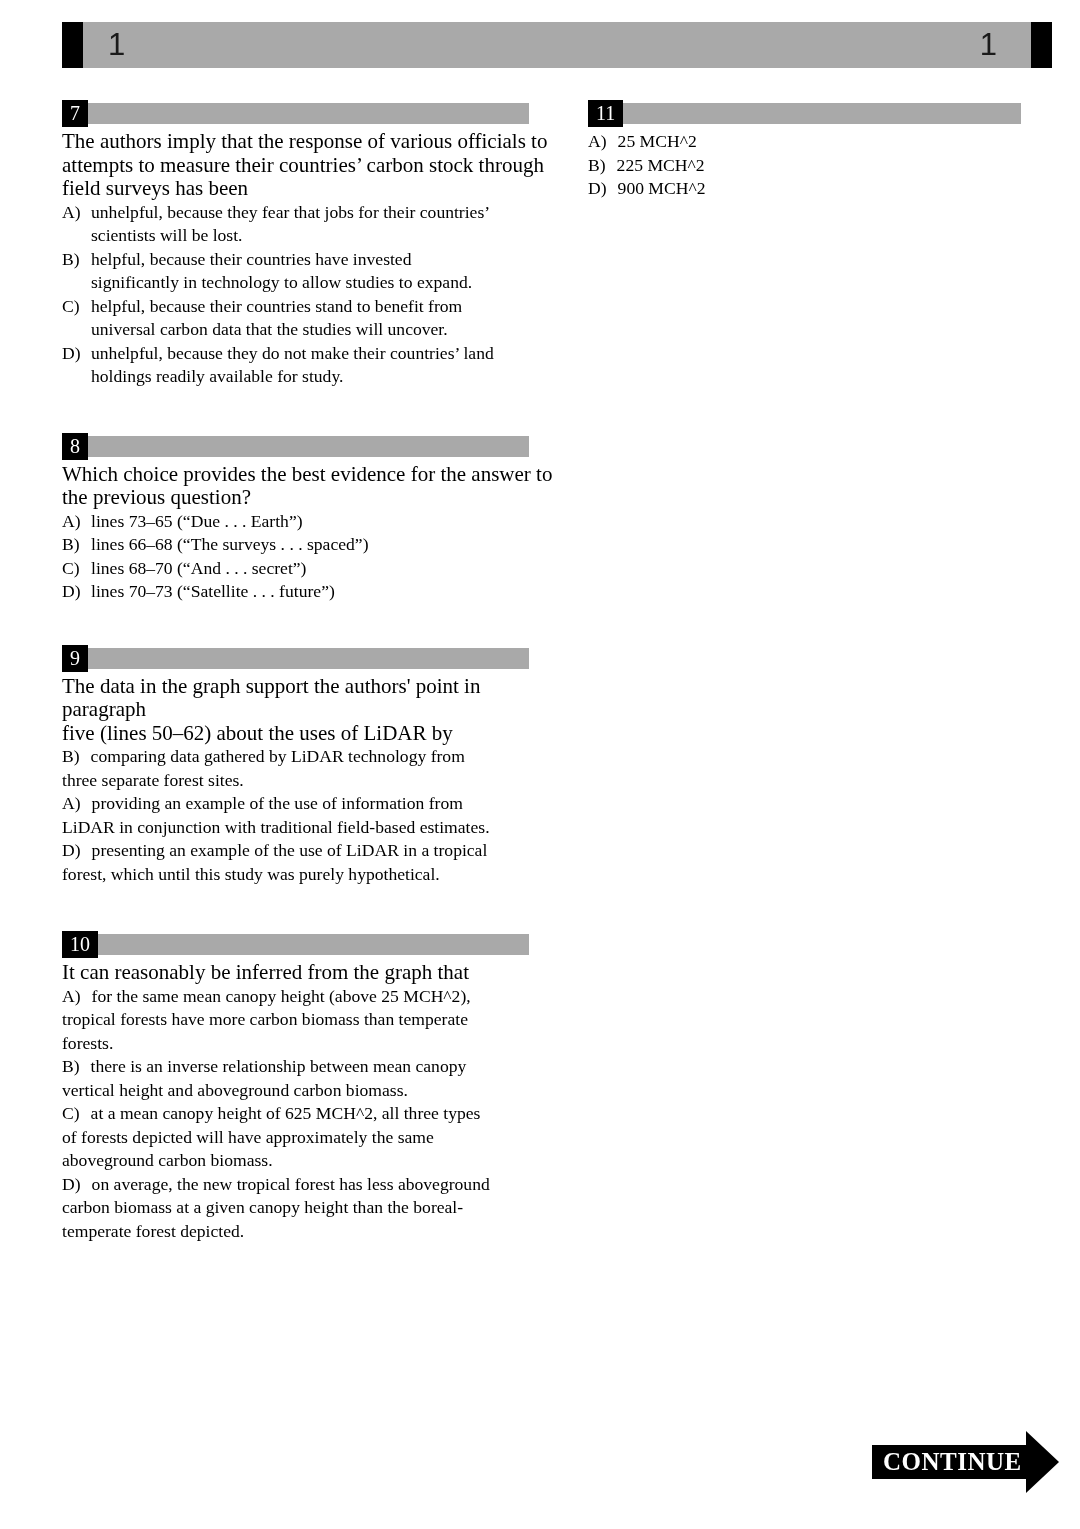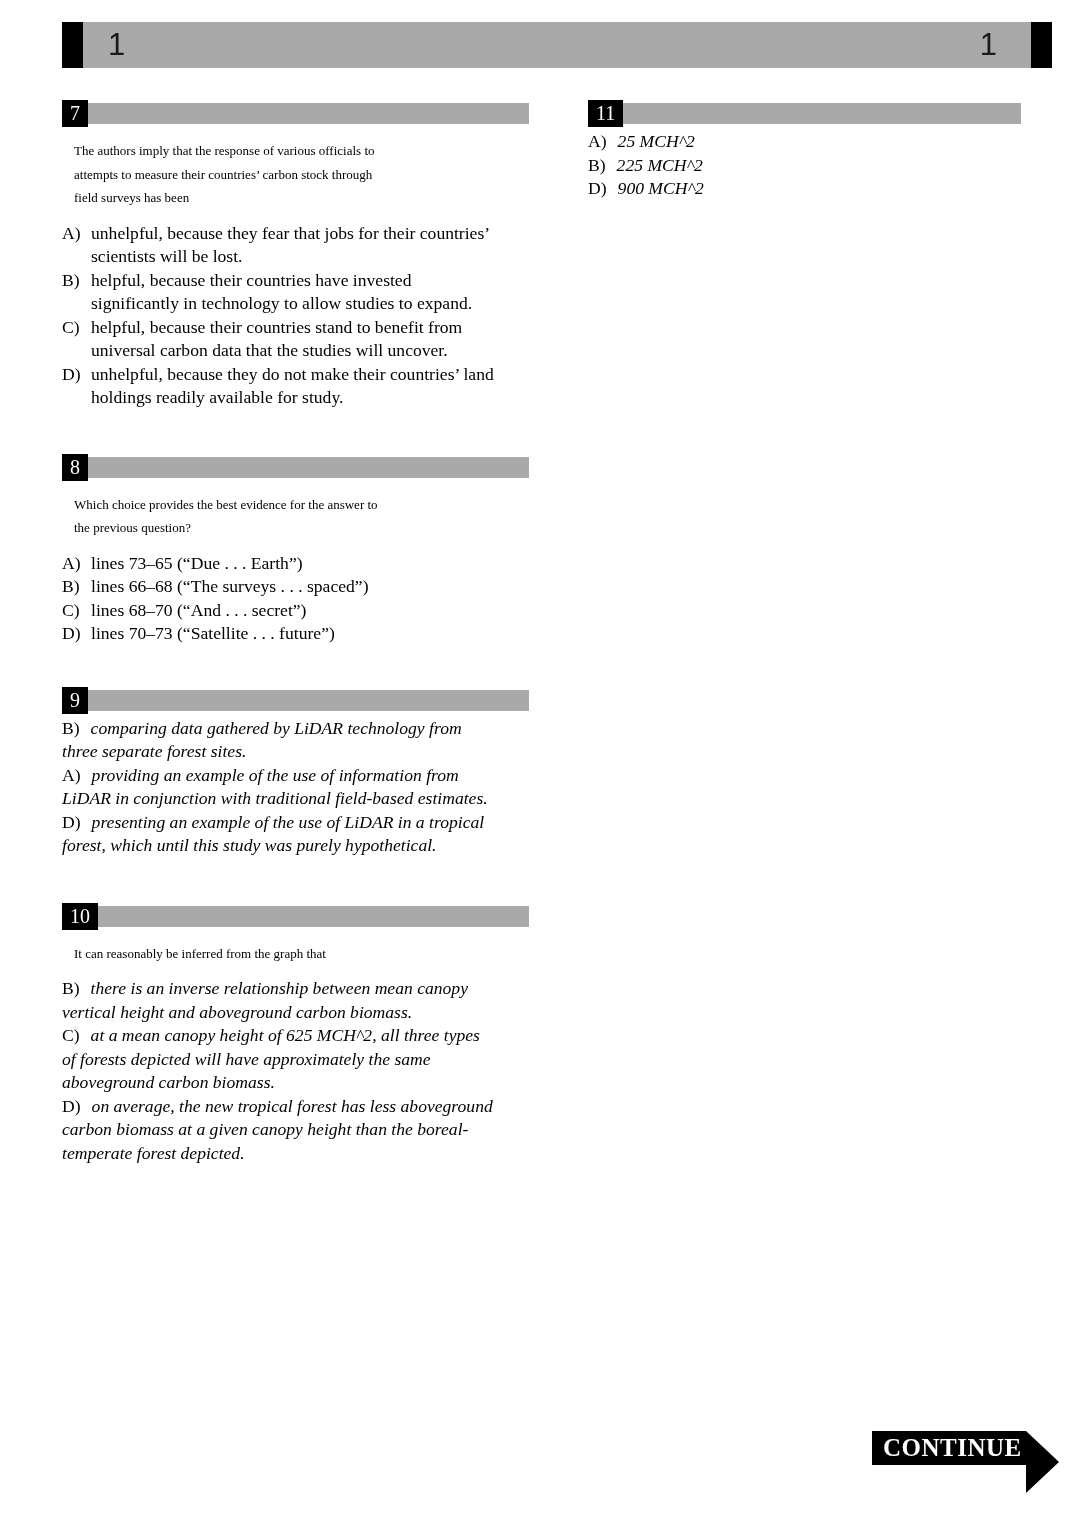--- a/index.html
+++ b/index.html
@@ -61,43 +61,44 @@
     padding: 0 8px;
     text-align: center;
     flex: none;
   }
   .q-bar {
     flex: 1;
     height: 21px;
     background: #a9a9a9;
   }
   .q-prompt {
-    margin: 12px;
-    font-size: 13px;
+    margin: 0;
+    font-size: 21px;
     line-height: 23.5px;
     white-space: pre-wrap;
   }
   .choices { margin: 0; }
   .choice { font-size: 17.6px; line-height: 23.5px; }
   .hanging .choice { display: flex; }
   .hanging .c-label { flex: none; width: 29px; }
   .hanging .c-text { flex: 1; white-space: pre-wrap; }
   .flush .choice { display: block; }
   .flush .c-label { margin-right: 11px; }
-  .flush .c-text { white-space: pre-wrap; font-style: italic; }
+  .flush .c-text { white-space: pre-wrap; }
 
   .q-7 { margin-bottom: 44px; }
   .q-8 { margin-bottom: 41px; }
   .q-9 { margin-bottom: 45px; }
 
   
   .continue {
     position: absolute;
     left: 845px; top: 1431px;
     display: flex;
+    align-items: center;
     cursor: pointer;
     padding-left: 27px;
   }
   .continue-shaft {
     background: #000000;
     color: #ffffff;
     height: 34px;
     display: flex;
     align-items: center;
     padding: 0 4px 0 11px;
@@ -183,20 +184,22 @@
             <span class="c-text">lines 70–73 (“Satellite . . . future”)</span>
         </div>
       </div>
     </section>
 
     <section class="question q-9">
       <div class="q-header">
         <span class="q-num">9</span>
         <span class="q-bar"></span>
       </div>
+      <p class="q-prompt">The data in the graph support the authors' point in paragraph
+five (lines 50–62) about the uses of LiDAR by</p>
       <div class="choices flush">
         <div class="choice">
           <span class="c-label">B)</span><span class="c-text">comparing data gathered by LiDAR technology from
 three separate forest sites.</span>
         </div>
         <div class="choice">
           <span class="c-label">A)</span><span class="c-text">providing an example of the use of information from
 LiDAR in conjunction with traditional field-based estimates.</span>
         </div>
         <div class="choice">
@@ -206,20 +209,25 @@
       </div>
     </section>
 
     <section class="question q-10">
       <div class="q-header">
         <span class="q-num">10</span>
         <span class="q-bar"></span>
       </div>
       <p class="q-prompt">It can reasonably be inferred from the graph that</p>
       <div class="choices flush">
+        <div class="choice">
+          <span class="c-label">A)</span><span class="c-text">for the same mean canopy height (above 25 MCH^2),
+tropical forests have more carbon biomass than temperate
+forests.</span>
+        </div>
         <div class="choice">
           <span class="c-label">B)</span><span class="c-text">there is an inverse relationship between mean canopy
 vertical height and aboveground carbon biomass.</span>
         </div>
         <div class="choice">
           <span class="c-label">C)</span><span class="c-text">at a mean canopy height of 625 MCH^2, all three types
 of forests depicted will have approximately the same
 aboveground carbon biomass.</span>
         </div>
         <div class="choice">

